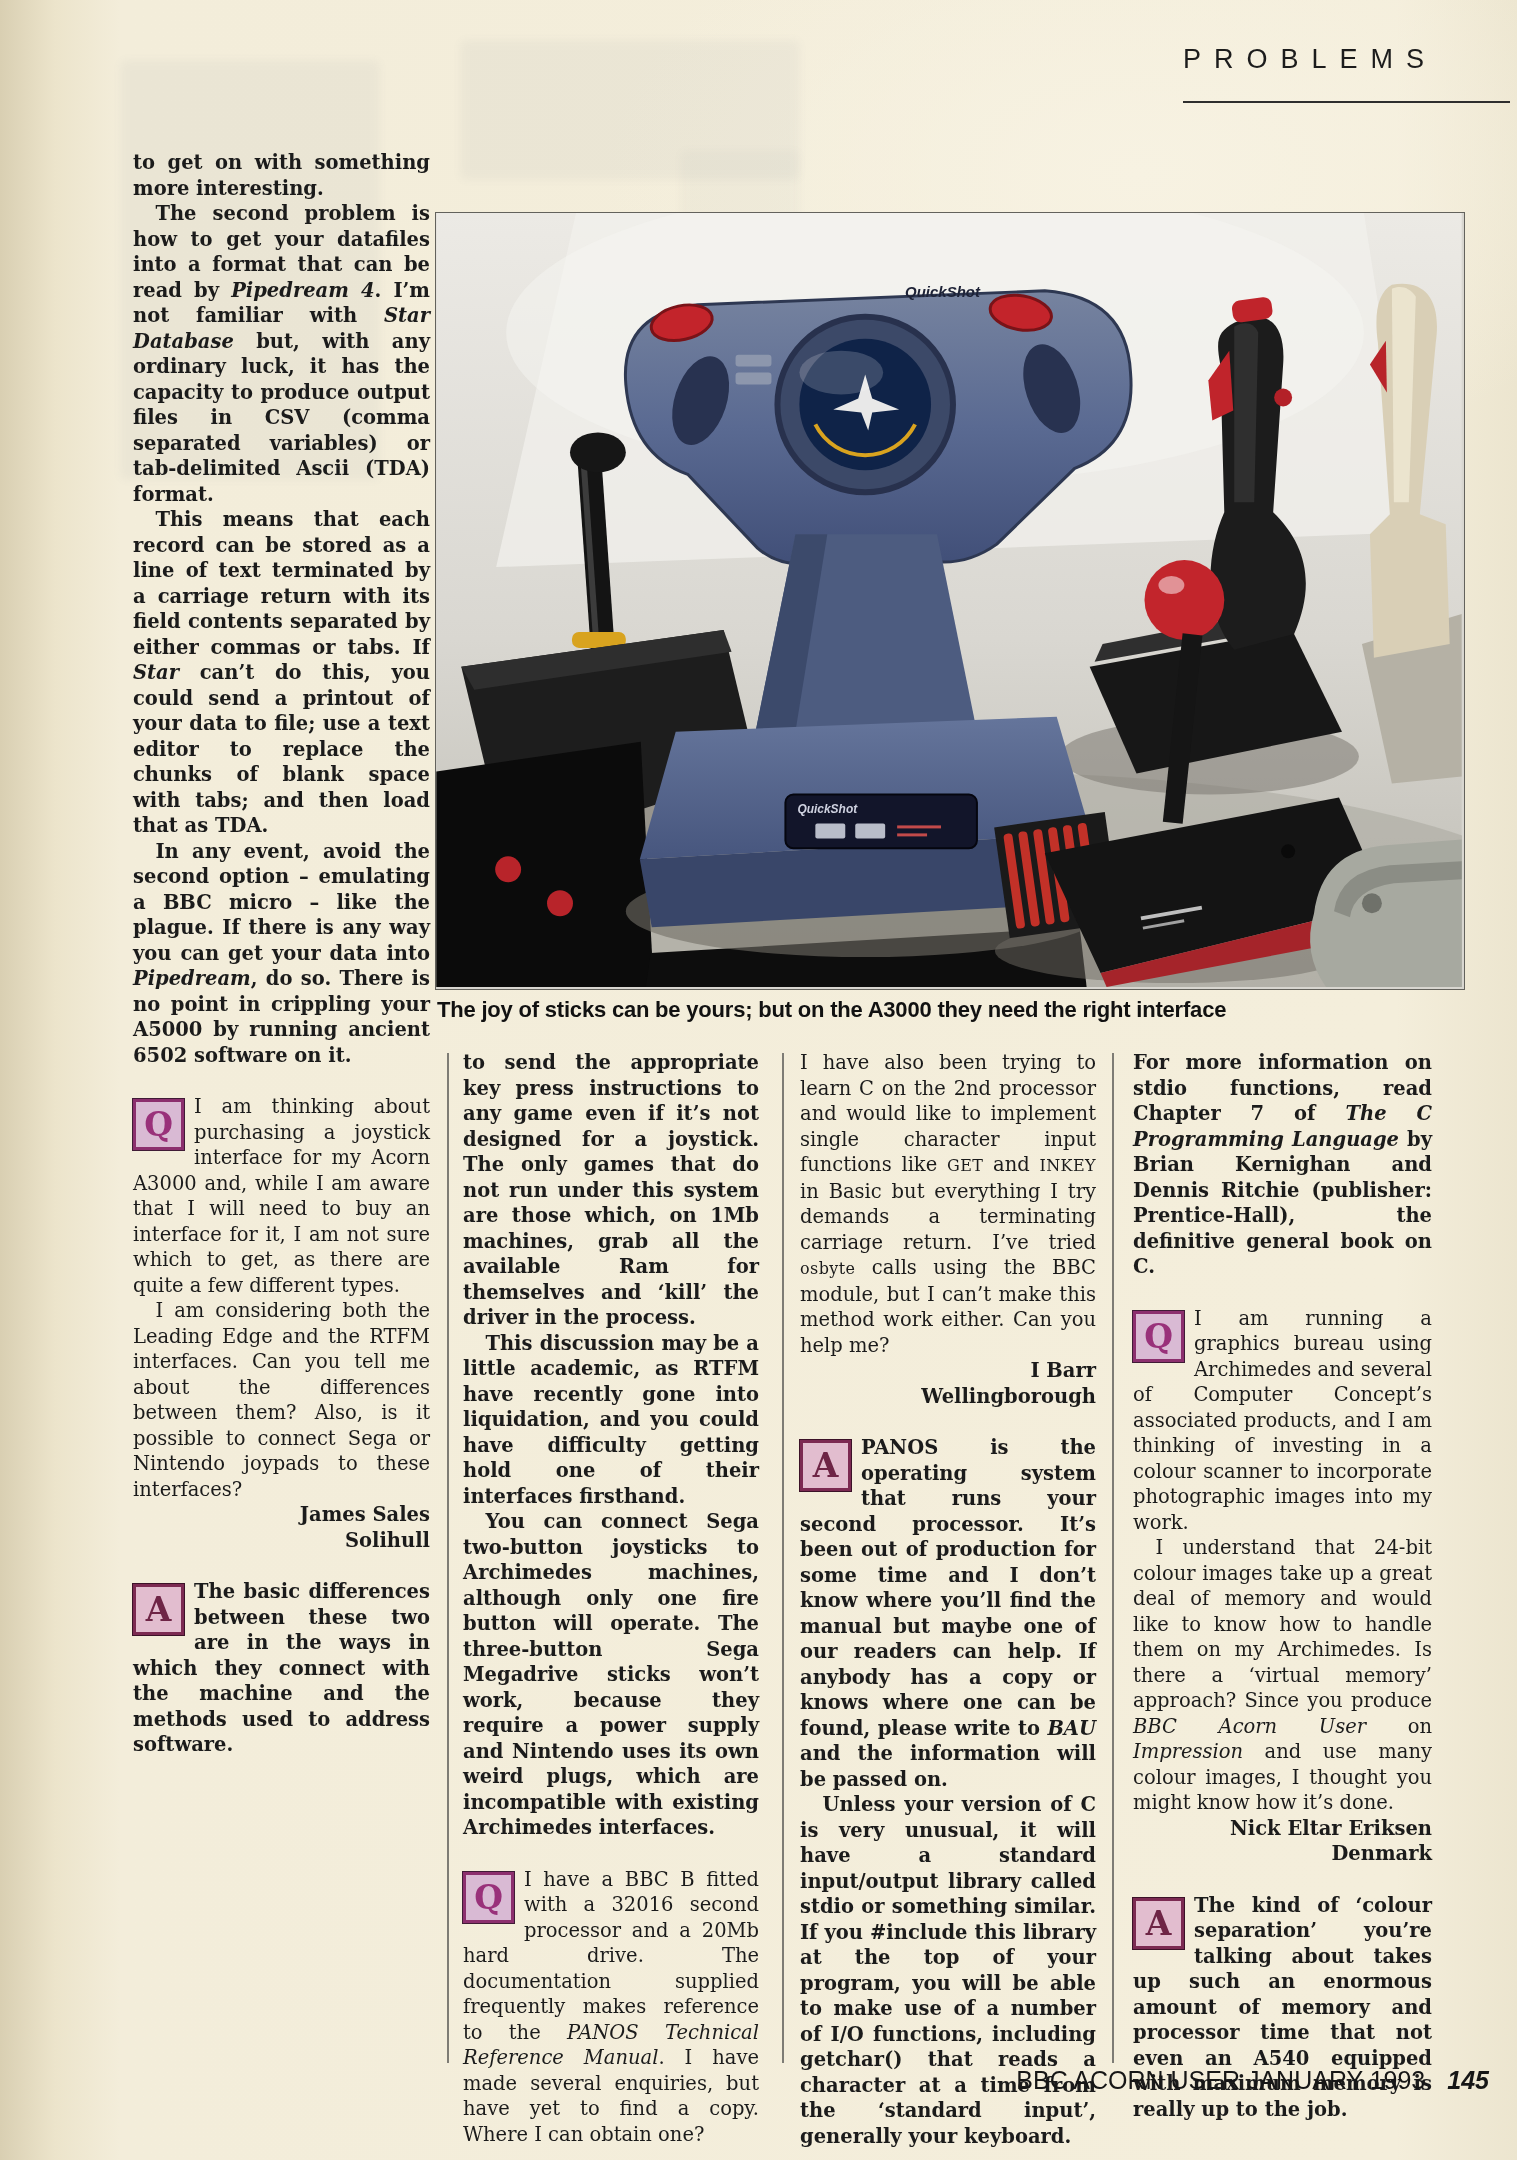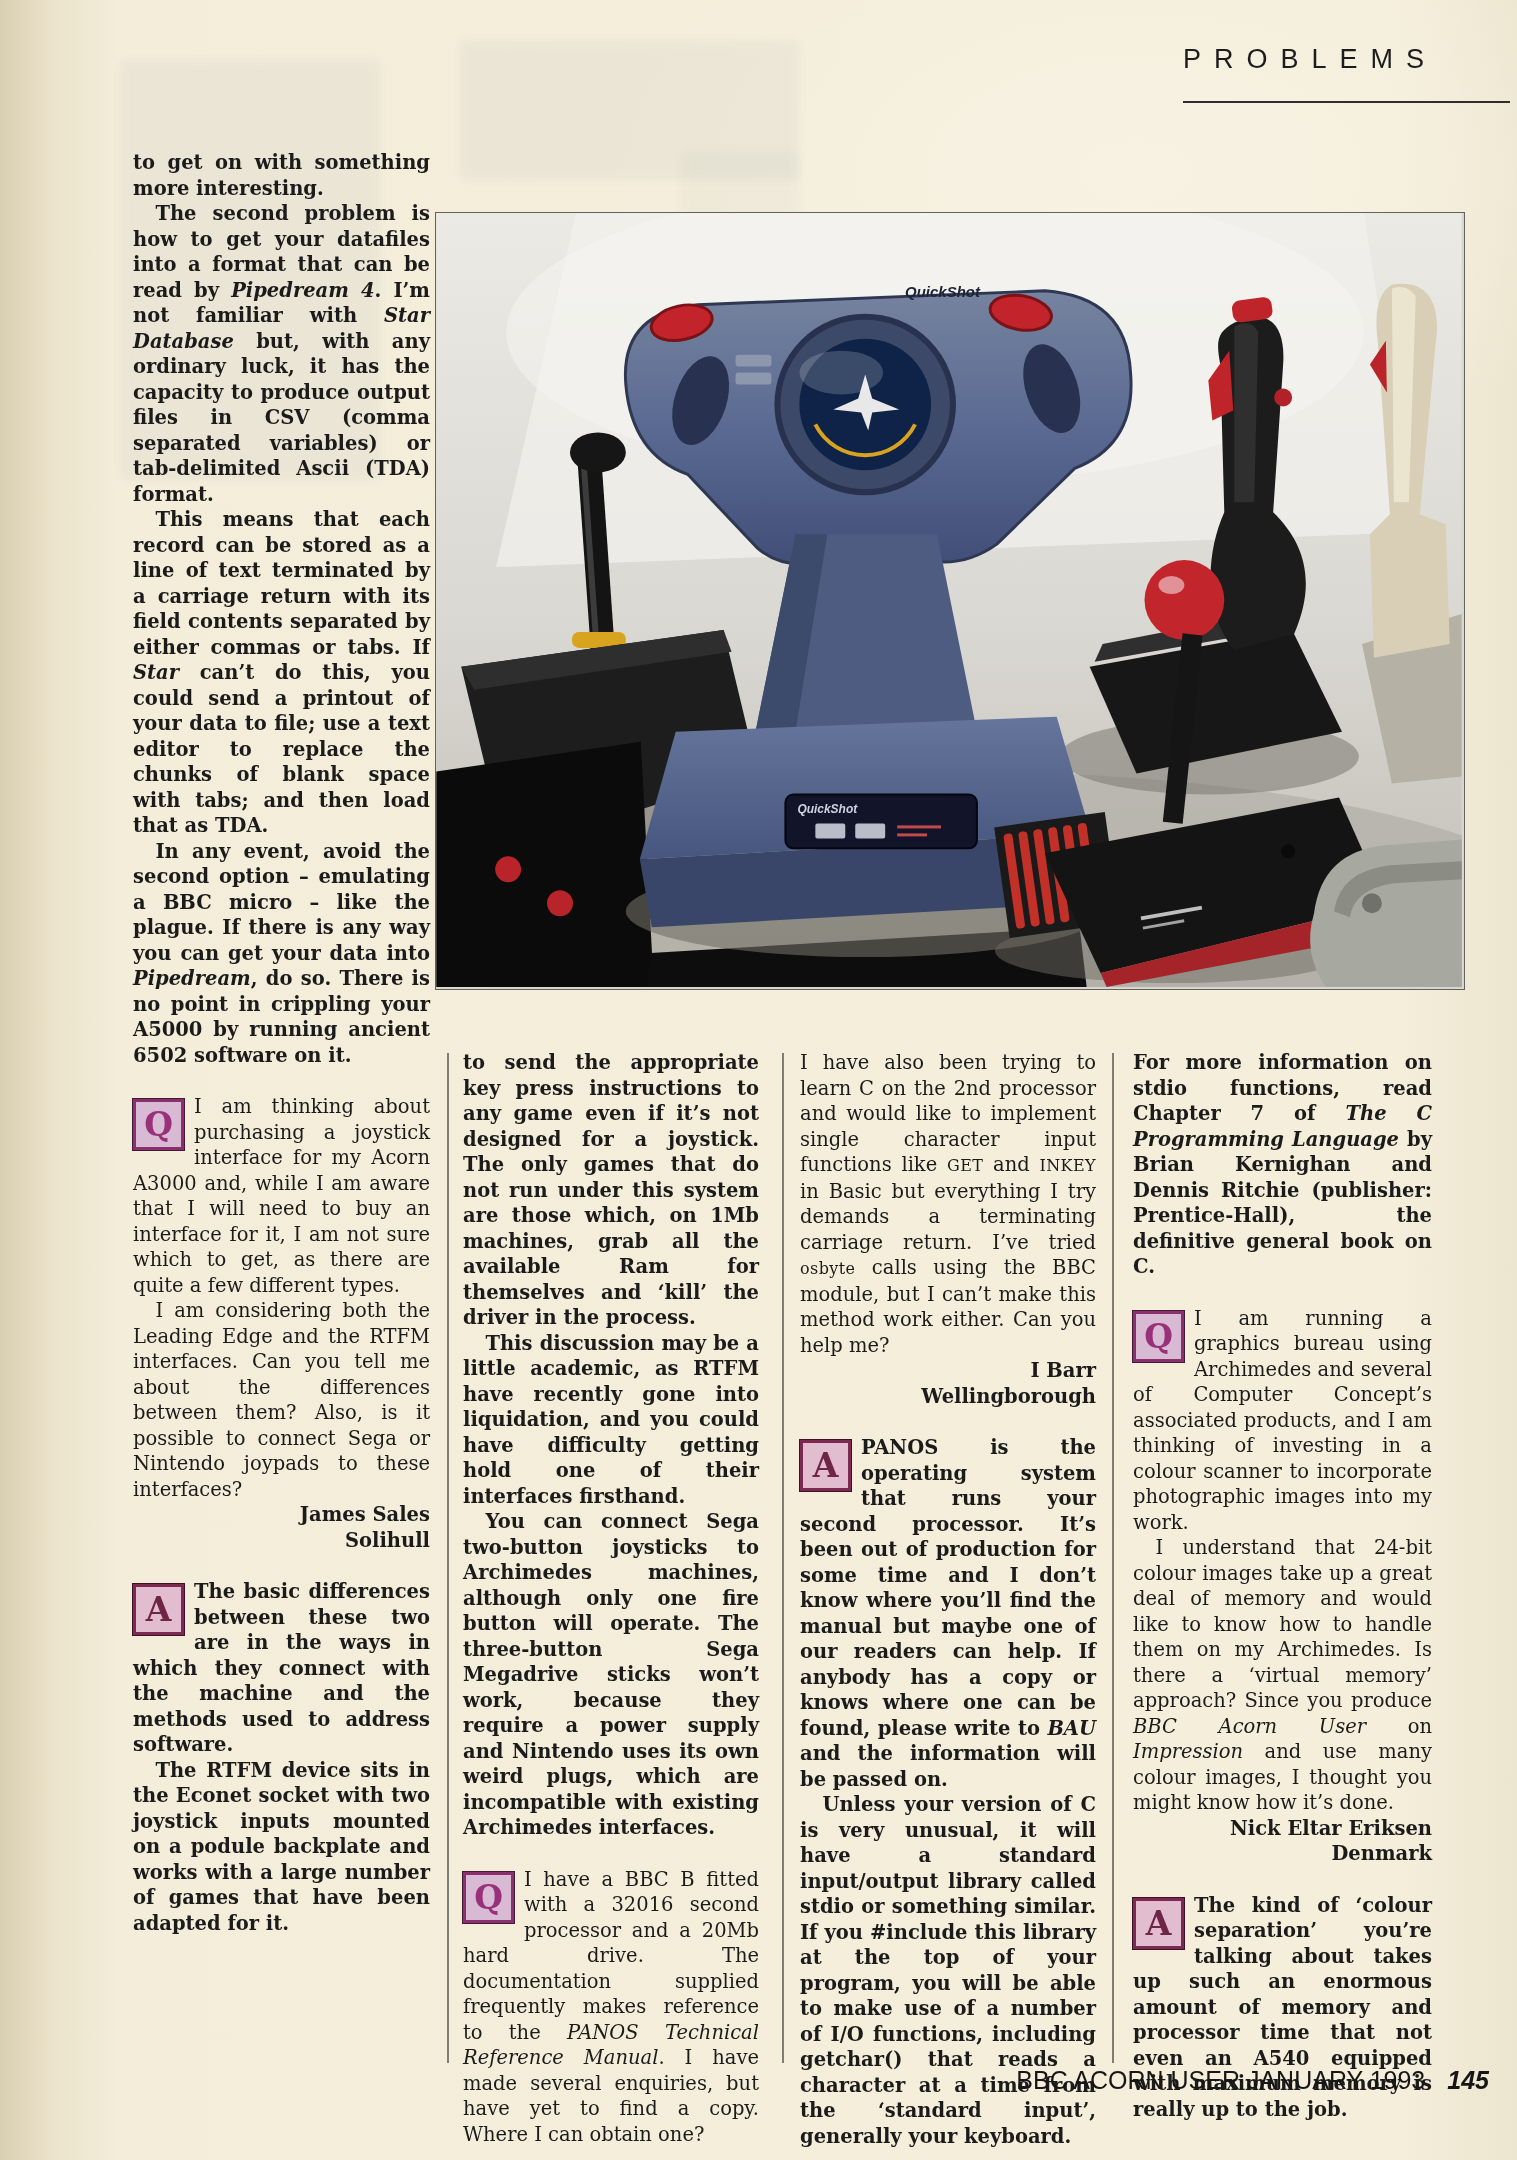--- a/index.html
+++ b/index.html
@@ -62,21 +62,20 @@
   <div class="col col1">
       <p class="para bold"><span>to get on with something more interesting.</span></p>
       <p class="para bold indent"><span>The second problem is how to get your datafiles into a format that can be read by </span><span class="it">Pipedream 4</span><span>. I’m not familiar with </span><span class="it">Star Database</span><span> but, with any ordinary luck, it has the capacity to produce output files in CSV (comma separated variables) or tab-delimited Ascii (TDA) format.</span></p>
       <p class="para bold indent"><span>This means that each record can be stored as a line of text terminated by a carriage return with its field contents separated by either commas or tabs. If </span><span class="it">Star</span><span> can’t do this, you could send a printout of your data to file; use a text editor to replace the chunks of blank space with tabs; and then load that as TDA.</span></p>
       <p class="para bold indent"><span>In any event, avoid the second option – emulating a BBC micro – like the plague. If there is any way you can get your data into </span><span class="it">Pipedream</span><span>, do so. There is no point in crippling your A5000 by running ancient 6502 software on it.</span></p>
       <p class="para lead"><span class="qa-icon q-icon">Q</span><span>I am thinking about purchasing a joystick interface for my Acorn A3000 and, while I am aware that I will need to buy an interface for it, I am not sure which to get, as there are quite a few different types.</span></p>
       <p class="para indent"><span>I am considering both the Leading Edge and the RTFM interfaces. Can you tell me about the differences between them? Also, is it possible to connect Sega or Nintendo joypads to these interfaces?</span></p>
       <p class="para sig"><span>James Sales</span></p>
       <p class="para sig"><span>Solihull</span></p>
       <p class="para lead bold"><span class="qa-icon a-icon">A</span><span>The basic differences between these two are in the ways in which they connect with the machine and the methods used to address software.</span></p>
-      <p class="para bold indent"><span>The RTFM device sits in the Econet socket with two joystick inputs mounted on a podule backplate and works with a large number of games that have been adapted for it.</span></p>
     </div>
 
   <figure class="photo">
     <svg width="1026" height="774" viewBox="0 0 1028 776" xmlns="http://www.w3.org/2000/svg">
       <defs>
         <linearGradient id="bgG" x1="0" y1="0" x2="0" y2="1">
           <stop offset="0" stop-color="#eceae5"></stop>
             <stop offset="0.55" stop-color="#d9d7d1"></stop>
             <stop offset="1" stop-color="#bdbbb3"></stop>
         </linearGradient>
@@ -178,20 +177,21 @@
       </g>
 
       <g>
         <path d="M 880 702 Q 888 640 952 634 L 1028 628 L 1028 776 L 892 776 Q 868 742 880 702 Z" fill="#a7a9a0"></path>
         <path d="M 900 700 Q 906 660 956 654 L 1028 650 L 1028 668 L 960 672 Q 920 678 916 706 Z" fill="#8b8d85"></path>
         <circle cx="938" cy="692" r="10" fill="#6f716a"></circle>
       </g>
     </svg>
   </figure>
 
+  <div class="caption">The joy of sticks can be yours; but on the A3000 they need the right interface</div>
 
   <div class="vrule vr1"></div>
   <div class="vrule vr2"></div>
   <div class="vrule vr3"></div>
 
   <div class="col col2">
       <p class="para bold"><span>to send the appropriate key press instructions to any game even if it’s not designed for a joystick. The only games that do not run under this system are those which, on 1Mb machines, grab all the available Ram for themselves and ‘kill’ the driver in the process.</span></p>
       <p class="para bold indent"><span>This discussion may be a little academic, as RTFM have recently gone into liquidation, and you could have difficulty getting hold one of their interfaces firsthand.</span></p>
       <p class="para bold indent"><span>You can connect Sega two-button joysticks to Archimedes machines, although only one fire button will operate. The three-button Sega Megadrive sticks won’t work, because they require a power supply and Nintendo uses its own weird plugs, which are incompatible with existing Archimedes interfaces.</span></p>
       <p class="para lead"><span class="qa-icon q-icon">Q</span><span>I have a BBC B fitted with a 32016 second processor and a 20Mb hard drive. The documentation supplied frequently makes reference to the </span><span class="it">PANOS Technical Reference Manual</span><span>. I have made several enquiries, but have yet to find a copy. Where I can obtain one?</span></p>

